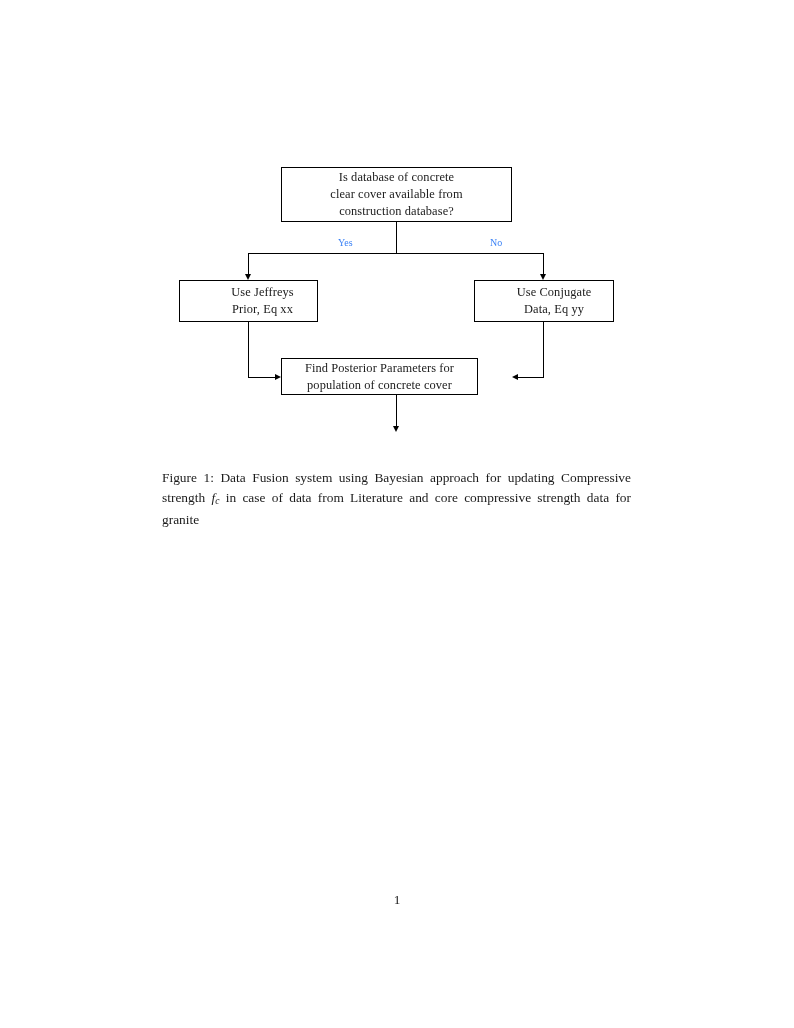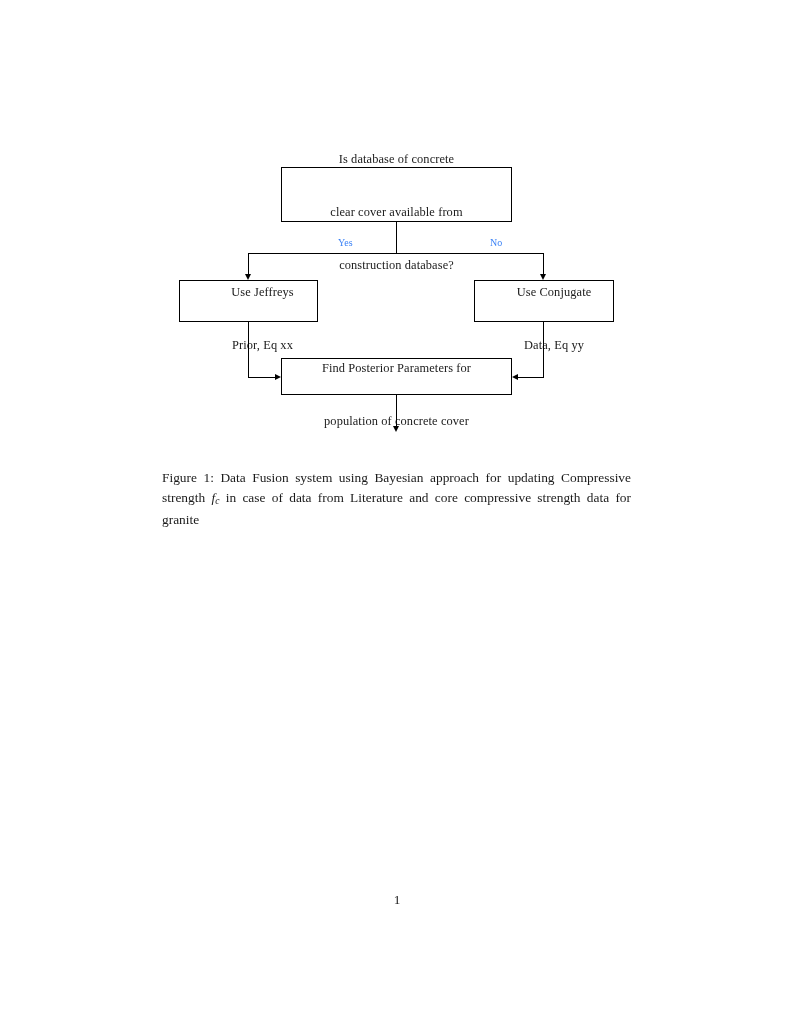--- a/index.html
+++ b/index.html
@@ -41,27 +41,27 @@
     display: flex;
     flex-direction: column;
     align-items: center;
     justify-content: center;
     text-align: center;
     font-size: 12.4px;
     line-height: 17px;
     letter-spacing: 0.1px;
     color: #1a1a1a;
   }
-  .node span { display: block; white-space: nowrap; margin-top: 36px; }
+  .node span { display: block; white-space: nowrap; }
 
   
   #node-question { left: 281px; top: 167px; width: 231px; height: 55px; }
   #node-jeffreys { left: 179px; top: 280px; width: 139px; height: 42px; padding-left: 28px; }
   #node-conjugate { left: 474px; top: 280px; width: 140px; height: 42px; padding-left: 20px; }
-  #node-posterior { left: 281px; top: 358px; width: 231px; height: 37px; }
+  #node-posterior { left: 281px; top: 358px; width: 197px; height: 37px; }
   #node-plot      { left: 281px; top: 432px; width: 231px; height: 37px; }
 
   
   .hline, .vline {
     position: absolute;
     background: #000000;
   }
   .hline { height: 1px; }
   .vline { width: 1px; }
 

